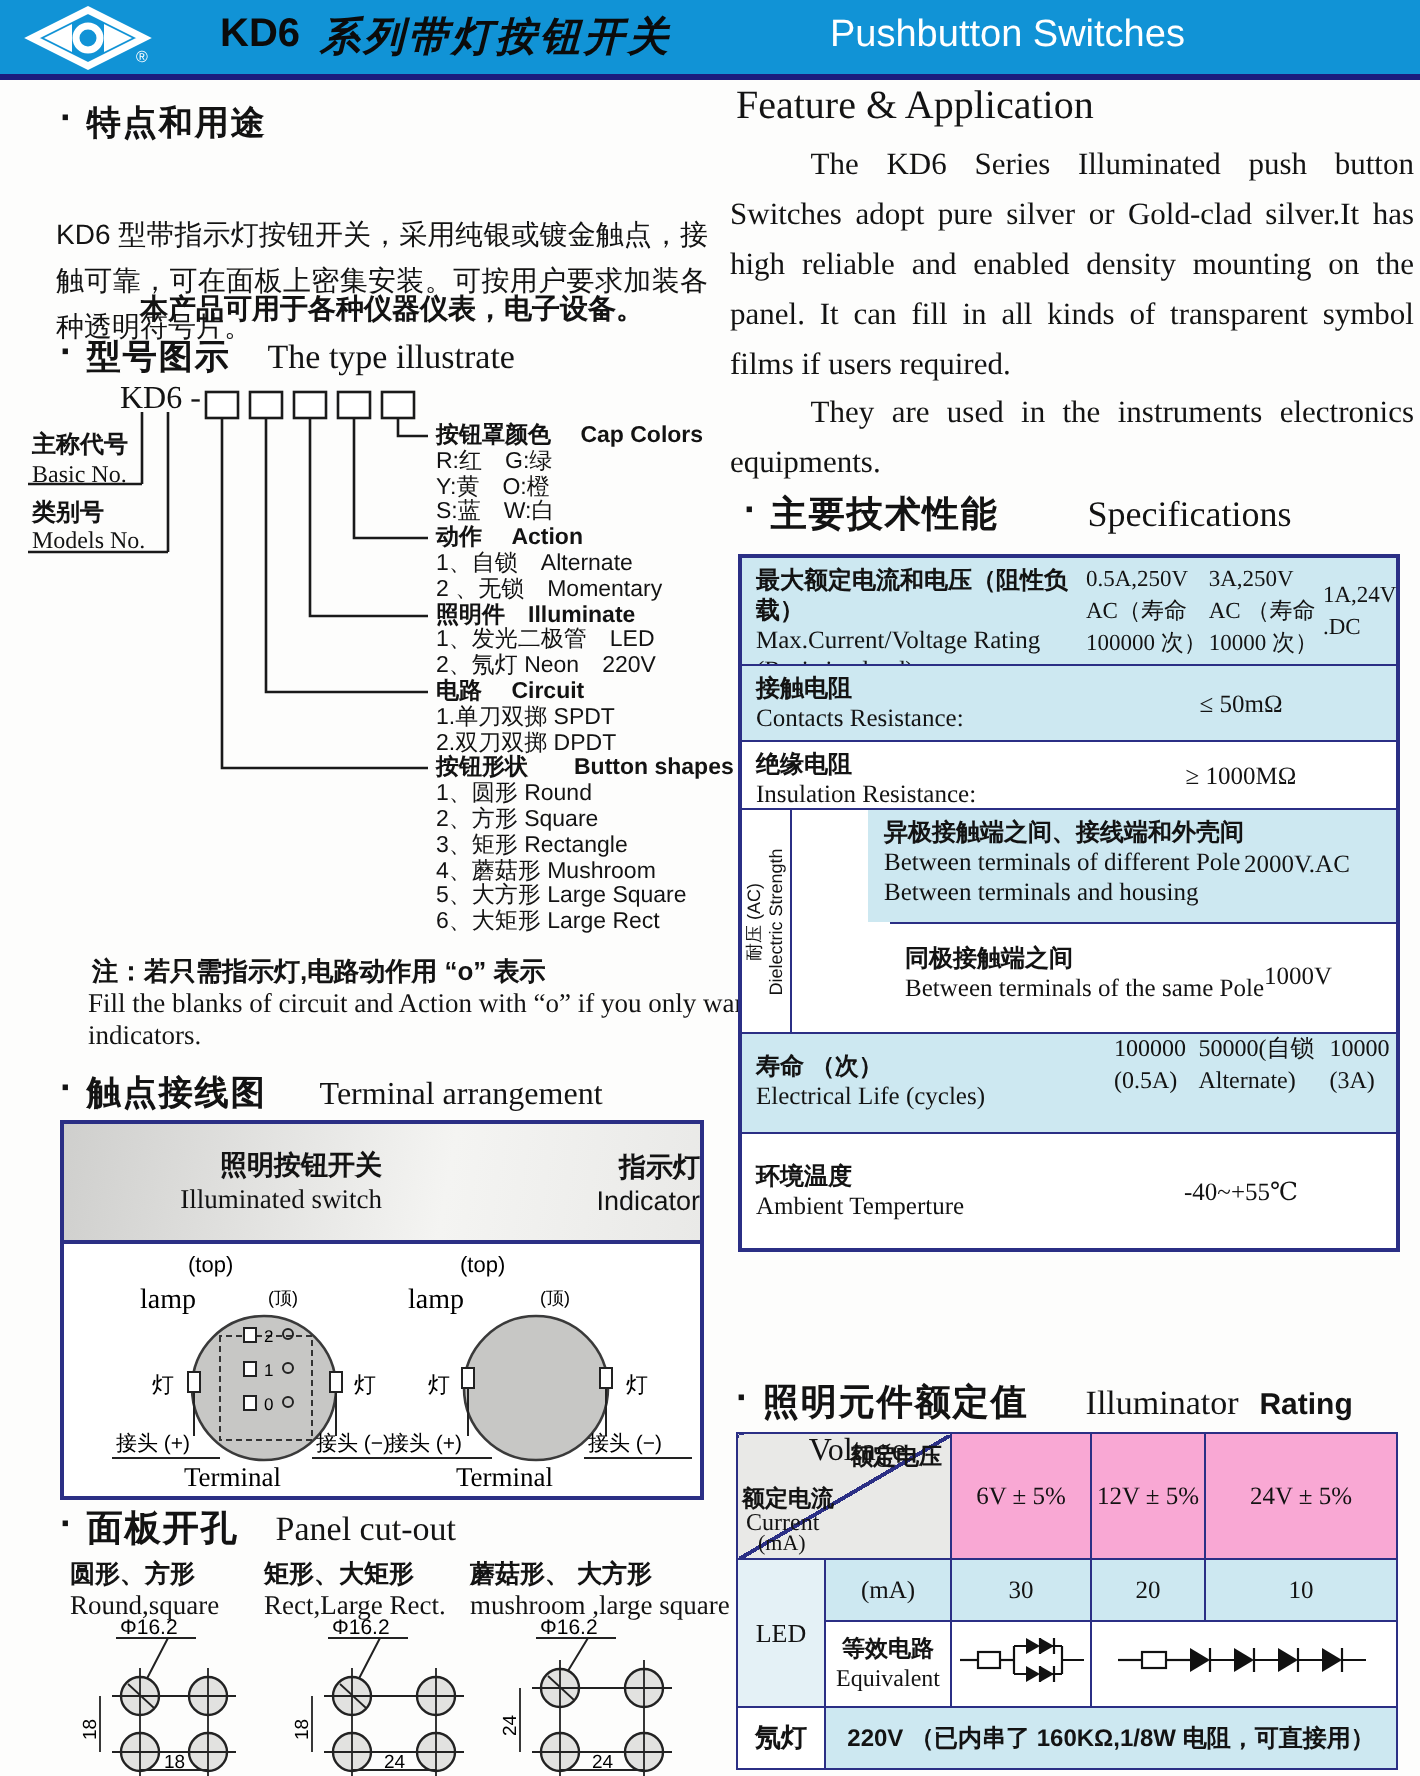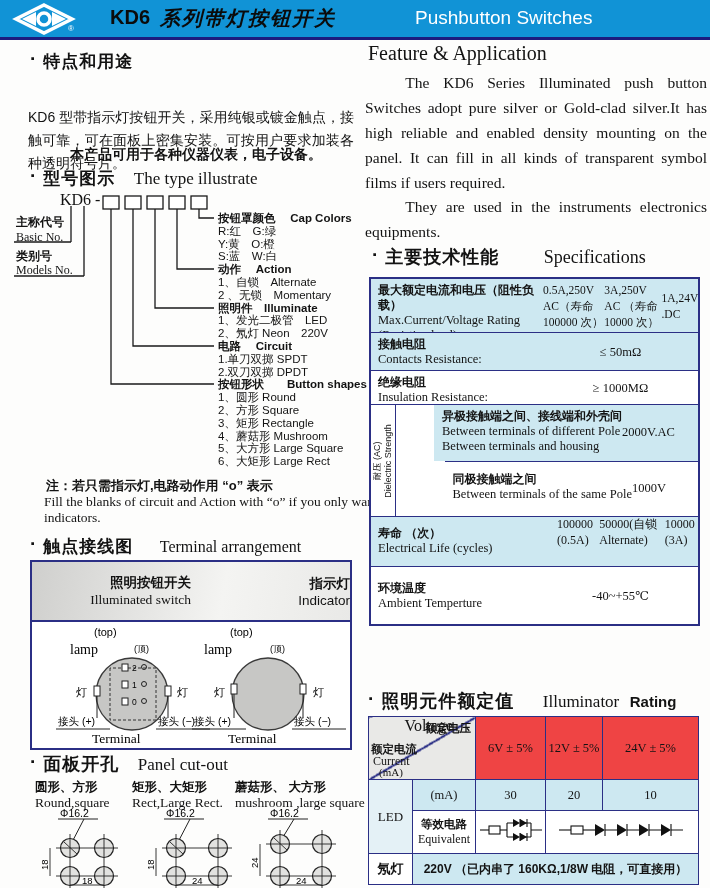--- a/index.html
+++ b/index.html
@@ -27,21 +27,21 @@
   .sen{font-size:12.5px;line-height:15px;font-family:"Liberation Serif","DejaVu Serif",serif;}
   .scell-v{flex:1;display:flex;justify-content:center;align-items:center;
            font-size:12.5px;font-family:"Liberation Serif","DejaVu Serif",serif;line-height:16px;}
   
   #illum-table{position:absolute;left:368px;top:716px;border-collapse:collapse;table-layout:fixed;background:#fff;}
   #illum-table td{border:1.5px solid #2b2f85;text-align:center;vertical-align:middle;
                   font-size:12.5px;font-family:"Liberation Serif","DejaVu Serif",serif;padding:0;}
   .diag{position:relative;background:
         linear-gradient(to bottom right, rgba(0,0,0,0) calc(50% - 1px), #2b2f85 calc(50% - 1px),
                         #2b2f85 calc(50% + 1px), rgba(0,0,0,0) calc(50% + 1px)), #e9e9e7;}
-  .hdrcell{background:#ef4444;}
+  .hdrcell{background:#f9a8d4;}
   .cnsmall{font-family:"Liberation Sans","DejaVu Sans",sans-serif;font-weight:bold;font-size:11.5px;}
   
   #term-table{position:absolute;left:30px;top:560px;width:322px;height:190px;border:2px solid #2b2f85;
               box-sizing:border-box;background:#fff;}
   #term-head{height:60px;border-bottom:2px solid #2b2f85;box-sizing:border-box;display:flex;
              background:linear-gradient(100deg,#cfcfcd,#f4f4f2 60%,#e9e9e7);}
   .term-col{flex:1;display:flex;flex-direction:column;justify-content:center;align-items:flex-end;}
   svg text{font-family:"Liberation Sans","DejaVu Sans",sans-serif;}
   .svgserif{font-family:"Liberation Serif","DejaVu Serif",serif !important;}
 </style>

